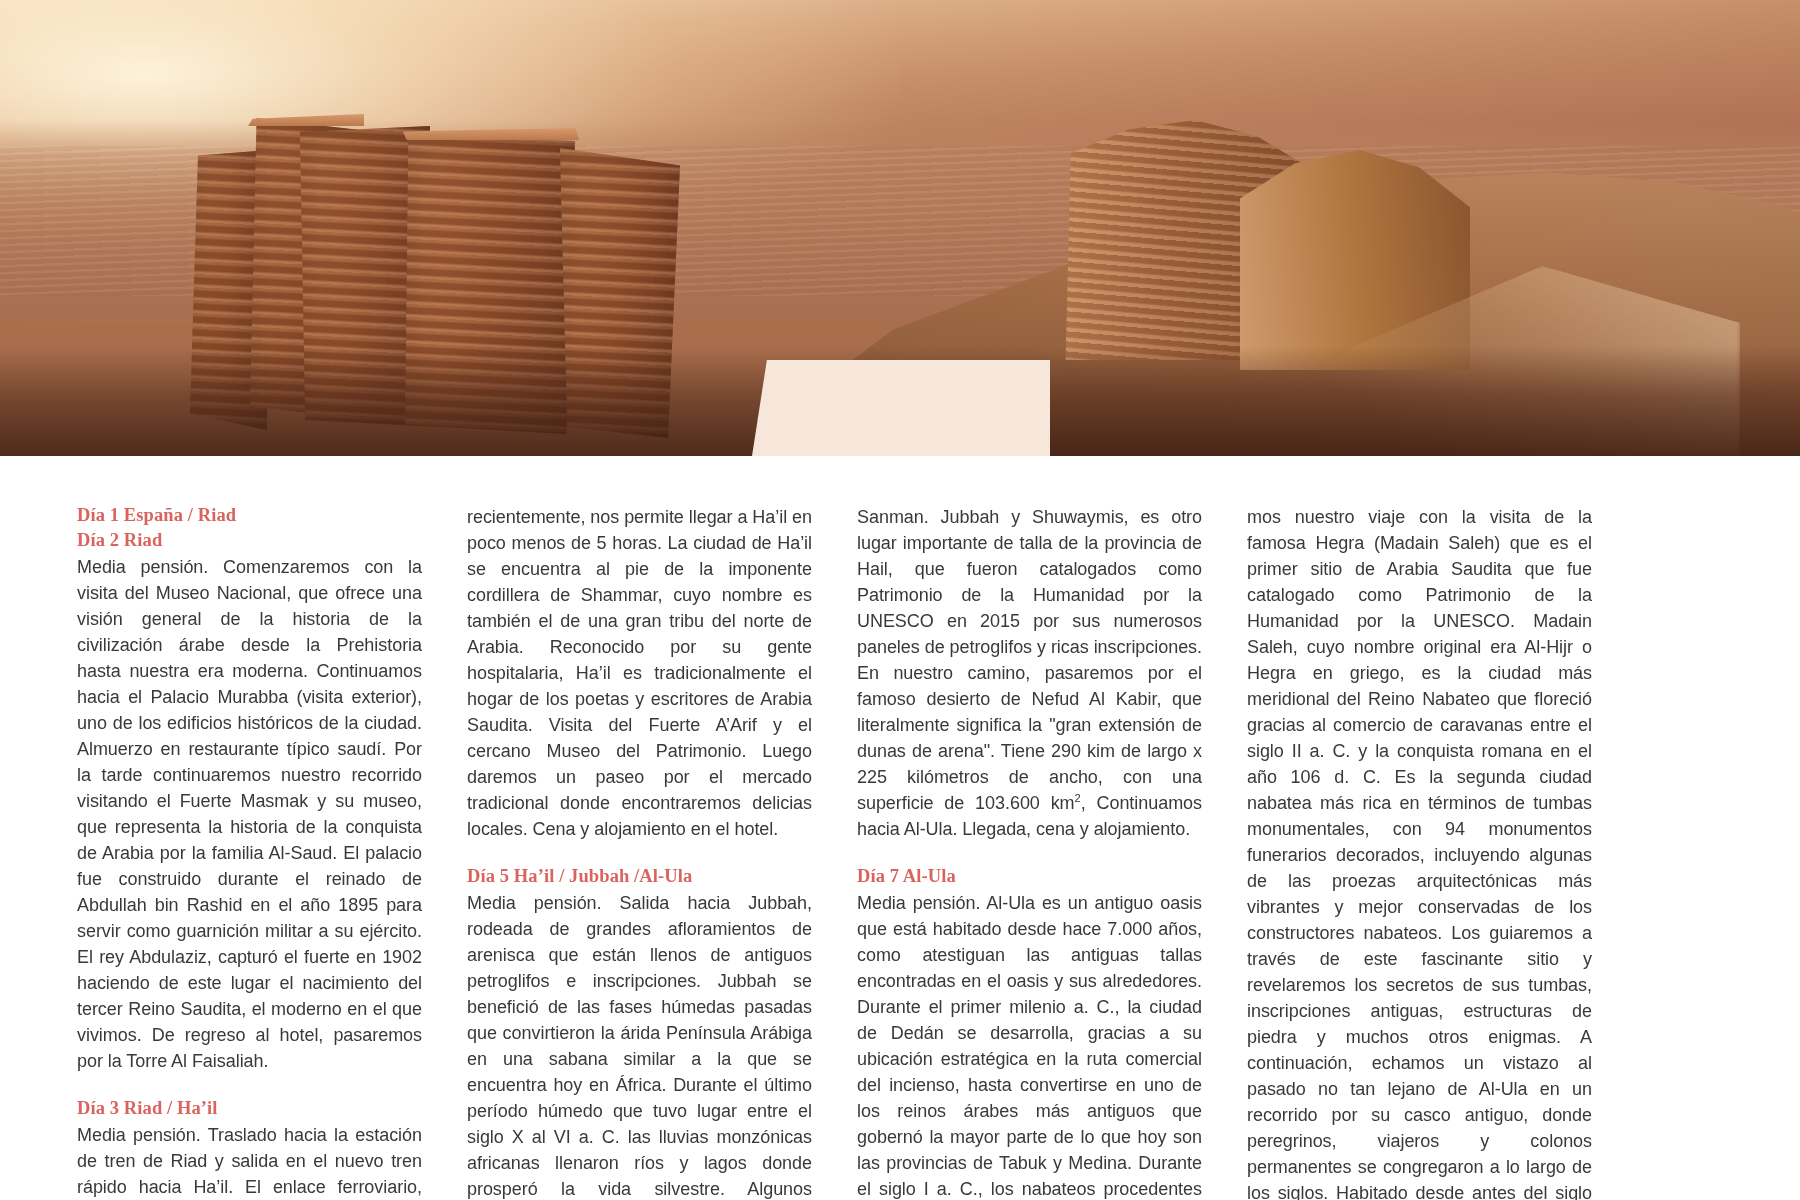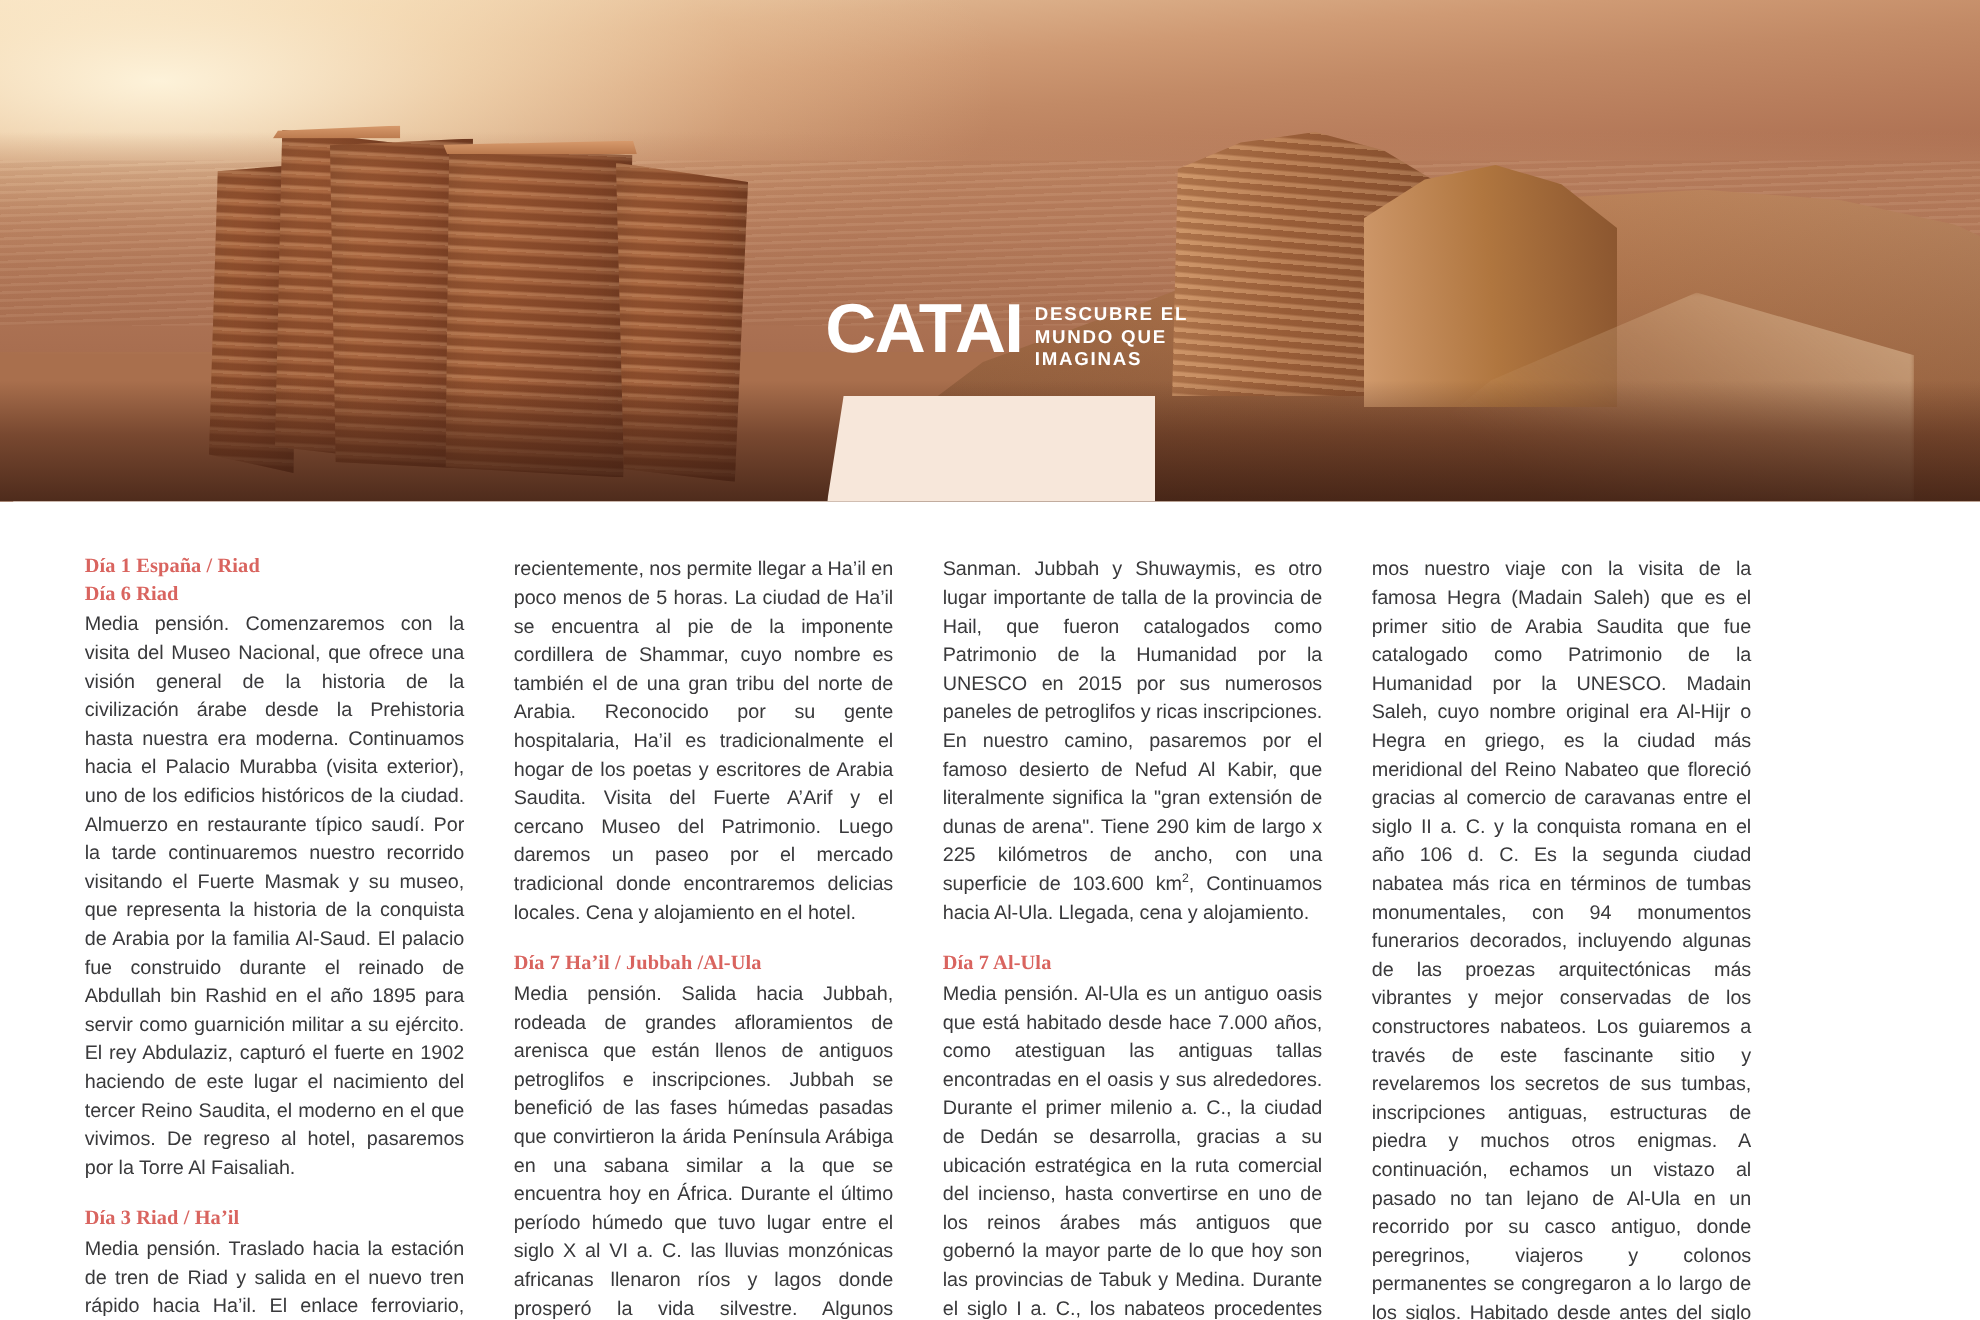--- a/index.html
+++ b/index.html
@@ -268,43 +268,35 @@
     <div class="mesa mesa-c"></div>
     <div class="mesa-cap cap-c"></div>
     <div class="mesa mesa-d"></div>
 
     <div class="bluff"></div>
     <div class="bluff2"></div>
 
     <div class="sand-channel"></div>
     <div class="fg-shadow"></div>
 
-    <div class="logo-wrap">
-      <div class="logo-mark">CATAI</div>
-      <div class="logo-tag">
-        <div>DESCUBRE EL</div>
-        <div>MUNDO QUE</div>
-        <div>IMAGINAS</div>
-      </div>
-    </div>
 
     <div class="cream-tab"></div>
   </div>
 
   <div class="content">
     <div class="col">
         <div class="day-head">Día 1 España / Riad</div>
-        <div class="day-head">Día 6 Riad</div>
+        <div class="day-head">Día 2 Riad</div>
         <div class="para">Media pensión. Comenzaremos con la visita del Museo Nacional, que ofrece una visión general de la historia de la civilización árabe desde la Prehistoria hasta nuestra era moderna. Continuamos hacia el Palacio Murabba (visita exterior), uno de los edificios históricos de la ciudad. Almuerzo en restaurante típico saudí. Por la tarde continuaremos nuestro recorrido visitando el Fuerte Masmak y su museo, que representa la historia de la conquista de Arabia por la familia Al-Saud. El palacio fue construido durante el reinado de Abdullah bin Rashid en el año 1895 para servir como guarnición militar a su ejército. El rey Abdulaziz, capturó el fuerte en 1902 haciendo de este lugar el nacimiento del tercer Reino Saudita, el moderno en el que vivimos. De regreso al hotel, pasaremos por la Torre Al Faisaliah.</div>
         <div class="day-head">Día 3 Riad / Ha’il</div>
         <div class="para">Media pensión. Traslado hacia la estación de tren de Riad y salida en el nuevo tren rápido hacia Ha’il. El enlace ferroviario, construido</div>
       </div>
     <div class="col">
         <div class="para">recientemente, nos permite llegar a Ha’il en poco menos de 5 horas. La ciudad de Ha’il se encuentra al pie de la imponente cordillera de Shammar, cuyo nombre es también el de una gran tribu del norte de Arabia. Reconocido por su gente hospitalaria, Ha’il es tradicionalmente el hogar de los poetas y escritores de Arabia Saudita. Visita del Fuerte A’Arif y el cercano Museo del Patrimonio. Luego daremos un paseo por el mercado tradicional donde encontraremos delicias locales. Cena y alojamiento en el hotel.</div>
-        <div class="day-head">Día 7 Ha’il / Jubbah /Al-Ula</div>
+        <div class="day-head">Día 5 Ha’il / Jubbah /Al-Ula</div>
         <div class="para">Media pensión. Salida hacia Jubbah, rodeada de grandes afloramientos de arenisca que están llenos de antiguos petroglifos e inscripciones. Jubbah se benefició de las fases húmedas pasadas que convirtieron la árida Península Arábiga en una sabana similar a la que se encuentra hoy en África. Durante el último período húmedo que tuvo lugar entre el siglo X al VI a. C. las lluvias monzónicas africanas llenaron ríos y lagos donde prosperó la vida silvestre. Algunos hombres fijaron para siempre su presencia en Jubbah gracias a tallas de uros, guepardos, leones. Esos dibujos todavía son visibles hoy en varios afloramientos de arenisca como Jebel Um</div>
       </div>
     <div class="col">
         <div class="para">Sanman. Jubbah y Shuwaymis, es otro lugar importante de talla de la provincia de Hail, que fueron catalogados como Patrimonio de la Humanidad por la UNESCO en 2015 por sus numerosos paneles de petroglifos y ricas inscripciones. En nuestro camino, pasaremos por el famoso desierto de Nefud Al Kabir, que literalmente significa la "gran extensión de dunas de arena". Tiene 290 kim de largo x 225 kilómetros de ancho, con una superficie de 103.600 km<sup>2</sup>, Continuamos hacia Al-Ula. Llegada, cena y alojamiento.</div>
         <div class="day-head">Día 7 Al-Ula</div>
         <div class="para">Media pensión. Al-Ula es un antiguo oasis que está habitado desde hace 7.000 años, como atestiguan las antiguas tallas encontradas en el oasis y sus alrededores. Durante el primer milenio a. C., la ciudad de Dedán se desarrolla, gracias a su ubicación estratégica en la ruta comercial del incienso, hasta convertirse en uno de los reinos árabes más antiguos que gobernó la mayor parte de lo que hoy son las provincias de Tabuk y Medina. Durante el siglo I a. C., los nabateos procedentes de Petra se asentaron a 30 kilómetros al norte de Dedán, en Al-Hijr, donde construyeron 94 tumbas monumentales similares a las que excavaron en Petra. Hoy comenzare-</div>
       </div>
     <div class="col">
         <div class="para">mos nuestro viaje con la visita de la famosa Hegra (Madain Saleh) que es el primer sitio de Arabia Saudita que fue catalogado como Patrimonio de la Humanidad por la UNESCO. Madain Saleh, cuyo nombre original era Al-Hijr o Hegra en griego, es la ciudad más meridional del Reino Nabateo que floreció gracias al comercio de caravanas entre el siglo II a. C. y la conquista romana en el año 106 d. C. Es la segunda ciudad nabatea más rica en términos de tumbas monumentales, con 94 monumentos funerarios decorados, incluyendo algunas de las proezas arquitectónicas más vibrantes y mejor conservadas de los constructores nabateos. Los guiaremos a través de este fascinante sitio y revelaremos los secretos de sus tumbas, inscripciones antiguas, estructuras de piedra y muchos otros enigmas. A continuación, echamos un vistazo al pasado no tan lejano de Al-Ula en un recorrido por su casco antiguo, donde peregrinos, viajeros y colonos permanentes se congregaron a lo largo de los siglos. Habitado desde antes del siglo XII hasta principios de la década de 1980, el casco antiguo de Al-Ula ofrece a los investigadores historias orales únicas y una memoria viva que los otros sitios patrimoniales de la zona no pueden. Regreso al hotel, cena y alojamiento.</div>
       </div>

